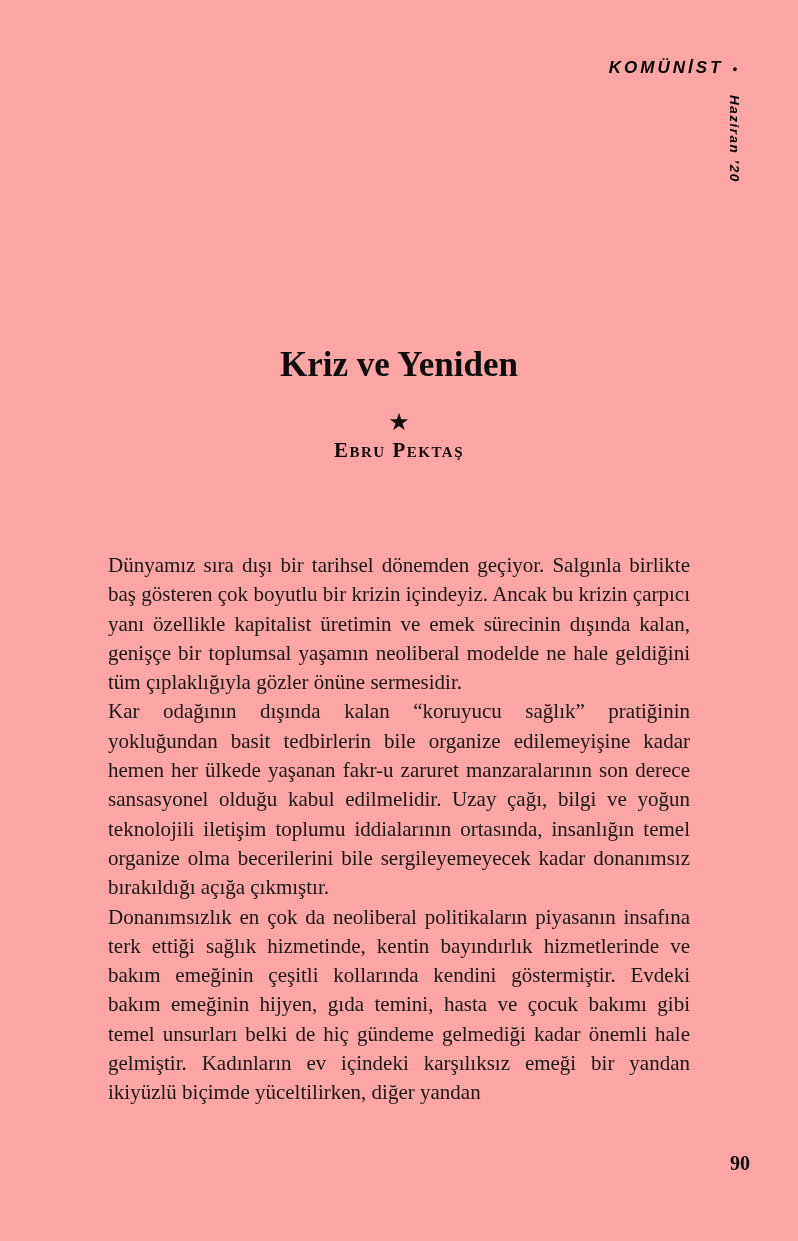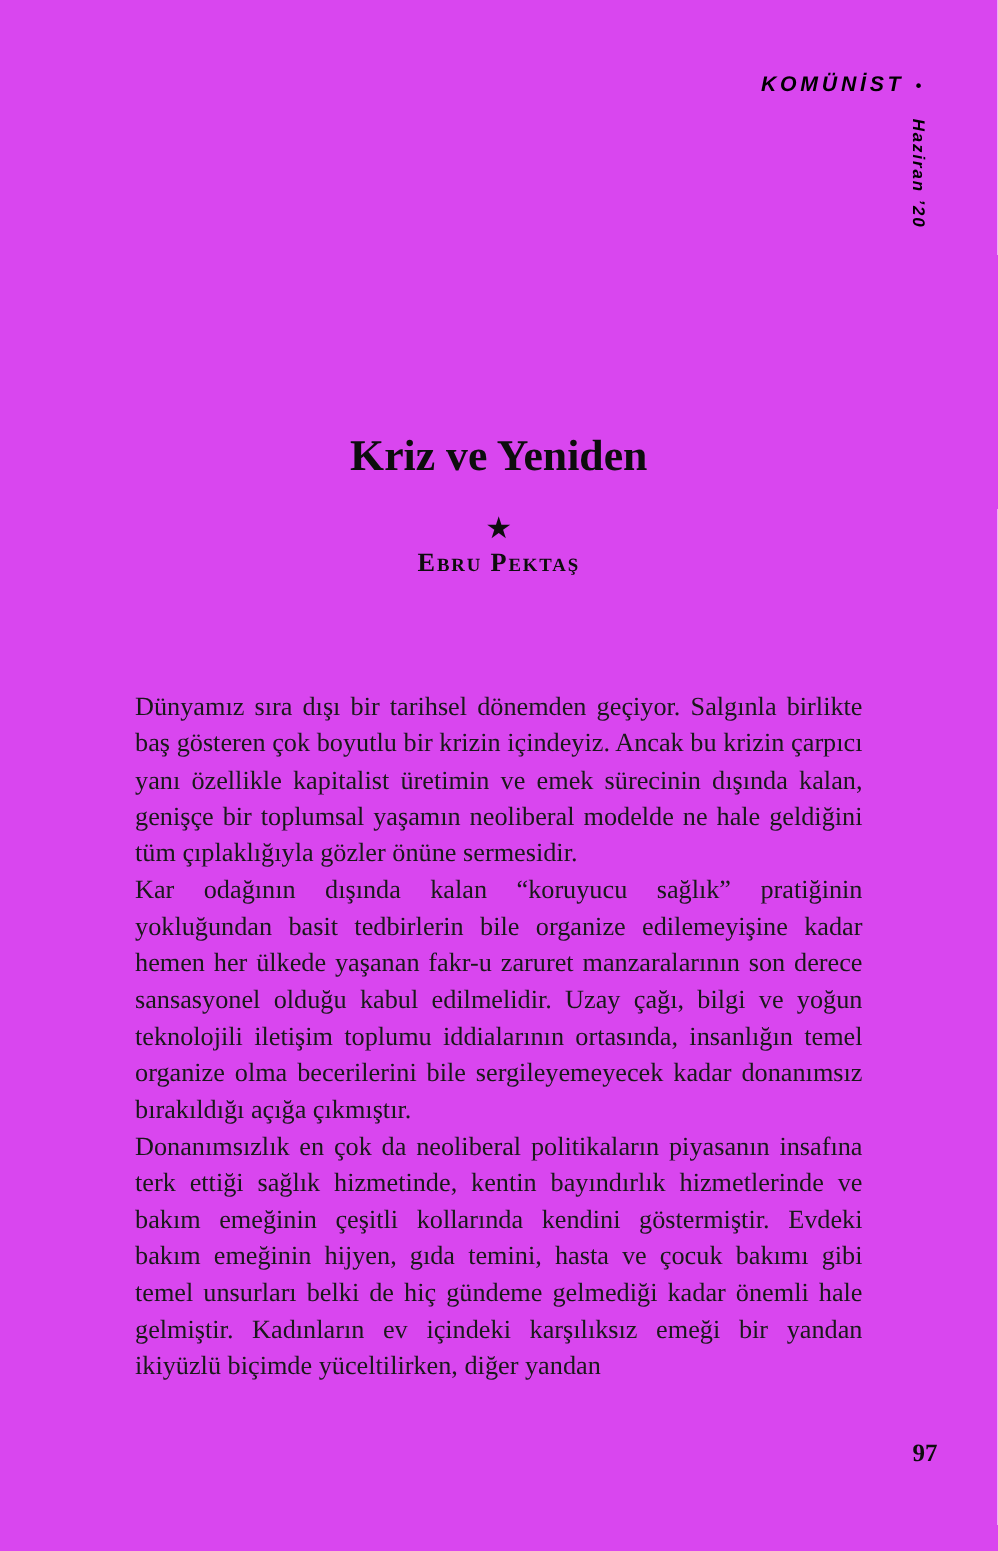--- a/index.html
+++ b/index.html
@@ -1,21 +1,21 @@
 <!DOCTYPE html>
 <html lang="tr"><head>
 <meta charset="utf-8">
 <style>
   * { margin: 0; padding: 0; box-sizing: border-box; }
   html, body { background: #ffffff; }
   .page {
     position: relative;
     width: 798px;
     height: 1241px;
-    background: #d946ef;
+    background: #fca5a5;
     font-family: "Liberation Serif", serif;
     color: #1a1a1a;
     margin: 0 auto;
     overflow: hidden;
   }
   .journal-header {
     position: absolute;
     top: 58px;
     right: 61px;
     display: flex;
@@ -118,15 +118,15 @@
   <div class="star-divider">★</div>
 
   <div class="author-name">Ebru Pektaş</div>
 
   <div class="article-body">
     <p>Dünyamız sıra dışı bir tarihsel dönemden geçiyor. Salgınla birlikte baş gösteren çok boyutlu bir krizin içindeyiz. Ancak bu krizin çarpıcı yanı özellikle kapitalist üretimin ve emek sürecinin dışında kalan, genişçe bir toplumsal yaşamın neoliberal modelde ne hale geldiğini tüm çıplaklığıyla gözler önüne sermesidir.</p>
     <p>Kar odağının dışında kalan “koruyucu sağlık” pratiğinin yokluğundan basit tedbirlerin bile organize edilemeyişine kadar hemen her ülkede yaşanan fakr-u zaruret manzaralarının son derece sansasyonel olduğu kabul edilmelidir. Uzay çağı, bilgi ve yoğun teknolojili iletişim toplumu iddialarının ortasında, insanlığın temel organize olma becerilerini bile sergileyemeyecek kadar donanımsız bırakıldığı açığa çıkmıştır.</p>
     <p>Donanımsızlık en çok da neoliberal politikaların piyasanın insafına terk ettiği sağlık hizmetinde, kentin bayındırlık hizmetlerinde ve bakım emeğinin çeşitli kollarında kendini göstermiştir. Evdeki bakım emeğinin hijyen, gıda temini, hasta ve çocuk bakımı gibi temel unsurları belki de hiç gündeme gelmediği kadar önemli hale gelmiştir. Kadınların ev içindeki karşılıksız emeği bir yandan ikiyüzlü biçimde yüceltilirken, diğer yandan</p>
   </div>
 
-  <div class="page-number">97</div>
+  <div class="page-number">90</div>
 
 </div>
 
 </body></html>

